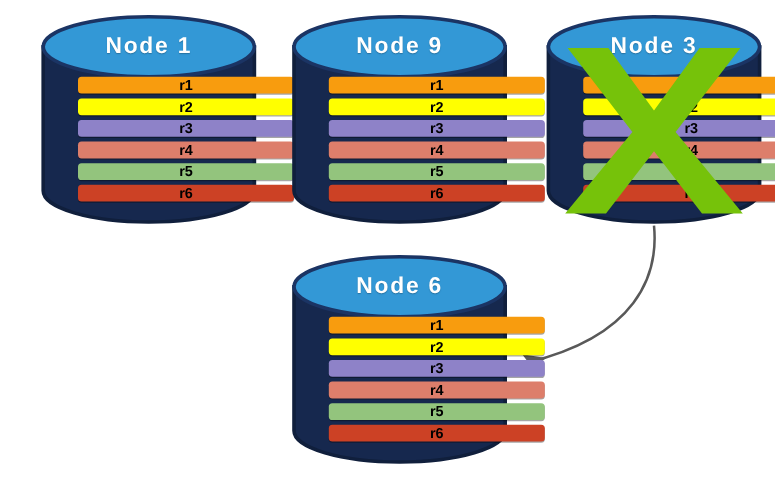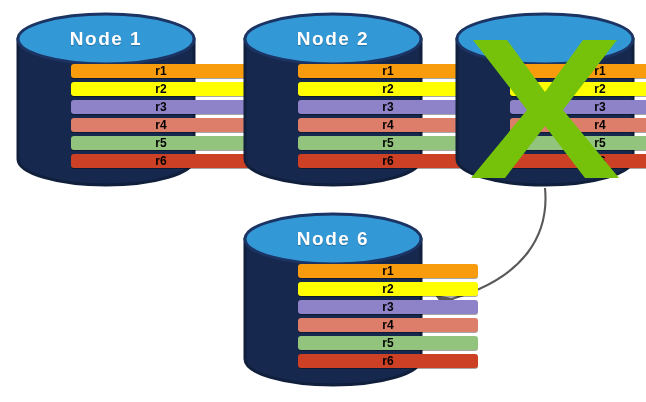--- a/index.html
+++ b/index.html
@@ -38,21 +38,20 @@
     font-weight: bold;
     font-family: "Liberation Sans", sans-serif;
     letter-spacing: 1.5px;
     text-shadow: 0 1px 1px rgba(0,0,0,0.25);
     pointer-events: none;
   }
   .rows {
     position: absolute;
     left: 0;
     width: 100%;
-    margin-left: 24px;
   }
   .row-bar {
     position: relative;
     box-sizing: border-box;
     border-radius: 3px;
     color: #000000;
     font-weight: bold;
     font-family: "Liberation Sans", sans-serif;
     text-align: center;
     line-height: 1;
@@ -81,21 +80,21 @@
 
   <svg class="arrow" viewBox="0 0 646 402" xmlns="http://www.w3.org/2000/svg">
     <defs>
       <marker id="arrowhead" markerWidth="9" markerHeight="8" refX="7.5" refY="4" orient="auto" markerUnits="strokeWidth">
         <path d="M0,4 L9,0.3 L7.4,4 L9,7.7 Z" fill="#595959"></path>
       </marker>
     </defs>
     <path d="M545,188 C549,230 530,280 440,302" fill="none" stroke="#595959" stroke-width="2.1" marker-end="url(#arrowhead)"></path>
   </svg>
 
-  <div class="node" style="left:16px; top:12px; width:180px; height:174px;text-decoration:underline;">
+  <div class="node" style="left:34px; top:12px; width:180px; height:174px;text-decoration:underline;">
     <svg width="180" height="174" viewBox="0 0 180 174" xmlns="http://www.w3.org/2000/svg">
       <path d="M2,27 L2,147 A88,26 0 0 0 178,147 L178,27 Z" fill="#16284E" stroke="#101F3C" stroke-width="3"></path>
       <ellipse cx="90" cy="27" rx="88" ry="25" fill="#3398D6" stroke="#1B3464" stroke-width="3"></ellipse>
     </svg>
     <div class="node-label" style="top:16px; font-size:19px;">Node  1</div>
     <div class="rows" style="top:52px; padding:0 31px;">
       <div class="row-bar" style="background:#F89C0E; height:14px; margin-bottom:4px; font-size:12px;">
         <span>r1</span>
       </div>
       <div class="row-bar" style="background:#FFFF00; height:14px; margin-bottom:4px; font-size:12px;">
@@ -114,21 +113,21 @@
         <span>r6</span>
       </div>
     </div>
   </div>
 
   <div class="node" style="left:243px; top:12px; width:180px; height:174px;">
     <svg width="180" height="174" viewBox="0 0 180 174" xmlns="http://www.w3.org/2000/svg">
       <path d="M2,27 L2,147 A88,26 0 0 0 178,147 L178,27 Z" fill="#16284E" stroke="#101F3C" stroke-width="3"></path>
       <ellipse cx="90" cy="27" rx="88" ry="25" fill="#3398D6" stroke="#1B3464" stroke-width="3"></ellipse>
     </svg>
-    <div class="node-label" style="top:16px; font-size:19px;">Node  2</div>
+    <div class="node-label" style="top:16px; font-size:19px;">Node  9</div>
     <div class="rows" style="top:52px; padding:0 31px;">
       <div class="row-bar" style="background:#F89C0E; height:14px; margin-bottom:4px; font-size:12px;">
         <span>r1</span>
       </div>
       <div class="row-bar" style="background:#FFFF00; height:14px; margin-bottom:4px; font-size:12px;">
         <span>r2</span>
       </div>
       <div class="row-bar" style="background:#8E82C8; height:14px; margin-bottom:4px; font-size:12px;">
         <span>r3</span>
       </div>
@@ -142,20 +141,21 @@
         <span>r6</span>
       </div>
     </div>
   </div>
 
   <div class="node" style="left:455px; top:12px; width:180px; height:174px;">
     <svg width="180" height="174" viewBox="0 0 180 174" xmlns="http://www.w3.org/2000/svg">
       <path d="M2,27 L2,147 A88,26 0 0 0 178,147 L178,27 Z" fill="#16284E" stroke="#101F3C" stroke-width="3"></path>
       <ellipse cx="90" cy="27" rx="88" ry="25" fill="#3398D6" stroke="#1B3464" stroke-width="3"></ellipse>
     </svg>
+    <div class="node-label" style="top:16px; font-size:19px;">Node  3</div>
     <div class="rows" style="top:52px; padding:0 31px;">
       <div class="row-bar" style="background:#F89C0E; height:14px; margin-bottom:4px; font-size:12px;">
         <span>r1</span>
       </div>
       <div class="row-bar" style="background:#FFFF00; height:14px; margin-bottom:4px; font-size:12px;">
         <span>r2</span>
       </div>
       <div class="row-bar" style="background:#8E82C8; height:14px; margin-bottom:4px; font-size:12px;">
         <span>r3</span>
       </div>

